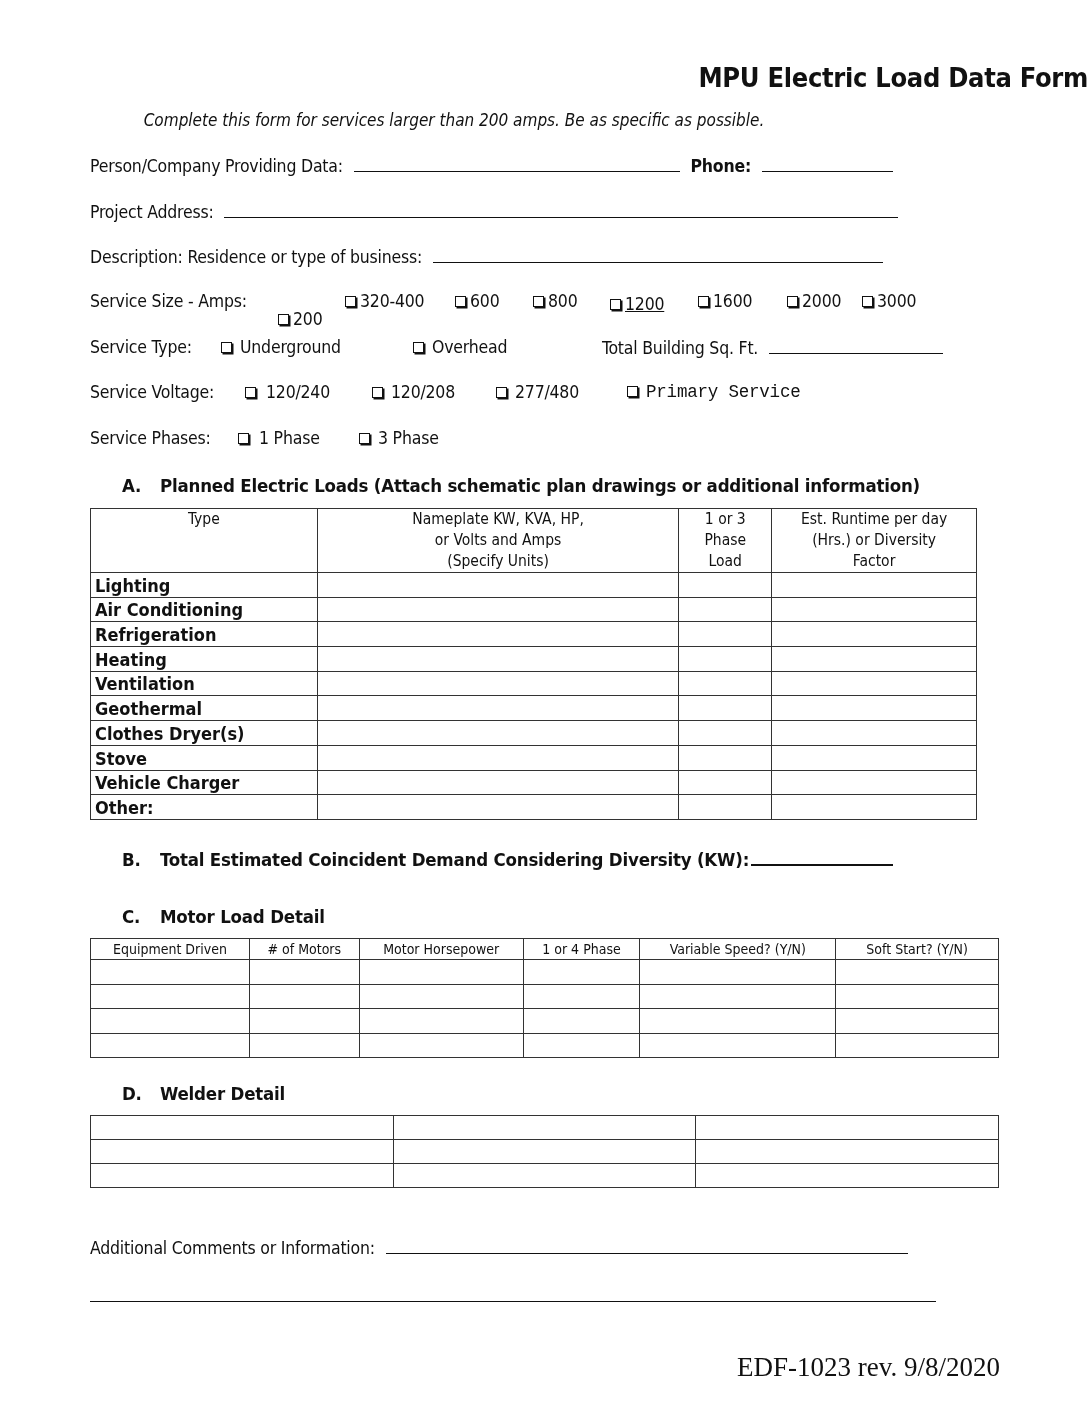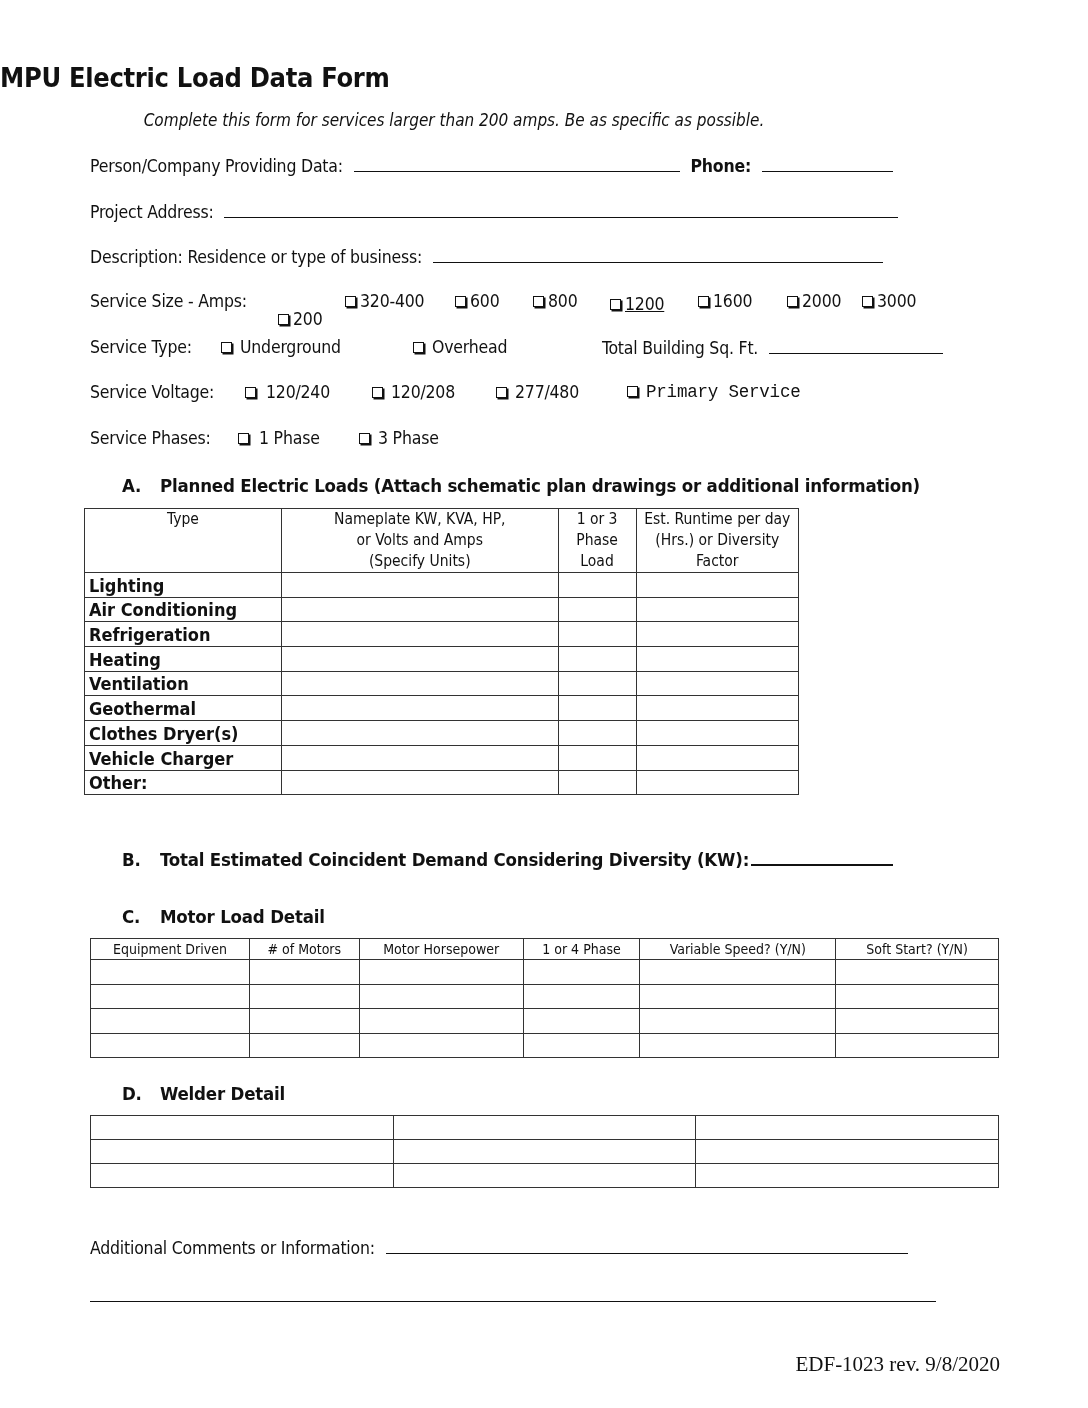--- a/index.html
+++ b/index.html
@@ -1,34 +1,34 @@
 <!DOCTYPE html>
 <html><head>
 <meta charset="utf-8">
 <style>
   html, body { margin:0; padding:0; background:#fff; }
   body { width:1088px; height:1408px; position:relative; font-family:"DejaVu Sans Condensed","DejaVu Sans","Liberation Sans",sans-serif; color:#111; overflow:hidden; }
   .abs { position:absolute; }
-  .title { left:0; width:1088px; top:62px; text-align:left; font-size:27px; font-weight:bold; letter-spacing:-0.3px; }
+  .title { left:0; width:1088px; top:62px; text-align:right; font-size:27px; font-weight:bold; letter-spacing:-0.3px; }
   .subtitle { left:0; width:908px; top:110px; text-align:center; font-size:17px; font-style:italic; }
   .line { left:90px; font-size:17.5px; white-space:nowrap; letter-spacing:-0.2px; }
   .blank { display:inline-block; border-bottom:1.3px solid #111; height:16px; vertical-align:baseline; margin-left:6px; }
   .box { display:inline-block; width:11px; height:11px; border:1.6px solid #111; box-shadow:1.5px 1.5px 0 #111; margin-right:4px; box-sizing:border-box; }
   .sec { left:122px; font-size:18.5px; font-weight:bold; white-space:nowrap; letter-spacing:-0.2px; }
   .sec .letter { display:inline-block; width:38px; }
   table { border-collapse:collapse; position:absolute; }
   td, th { border:1.3px solid #333; padding:0; }
   th { font-weight:normal; font-size:15.5px; text-align:center; vertical-align:top; line-height:21px; }
   .tA td.type { font-weight:bold; font-size:18px; padding-left:4px; line-height:22px; vertical-align:bottom; }
   .tA td { height:23.7px; }
   .tC th { font-size:14px; line-height:19px; vertical-align:middle; }
   .tC td { height:23.5px; }
   .tD th { font-size:15.5px; line-height:21px; }
   .tD td { height:23px; }
-  .footer { right:88px; top:1352px; font-family:"Liberation Serif","DejaVu Serif",serif; font-size:21px; }
+  .footer { right:88px; top:1352px; font-family:"Liberation Serif","DejaVu Serif",serif; font-size:27px; }
 </style>
 </head>
 <body>
 
 <div class="abs title">MPU Electric Load Data Form</div>
 <div class="abs subtitle">Complete this form for services larger than 200 amps.  Be as specific as possible.</div>
 
 <div class="abs line" style="top:155px;">
   <span>Person/Company Providing Data:</span>
   <span class="blank" style="width:326px;"></span>
@@ -78,21 +78,21 @@
 
 <div class="abs line" style="top:428px;">
   <span>Service Phases:</span>
 </div>
 <div class="abs line" style="top:428px;left:238px;"><span class="box" style="margin-right:10px;"></span><span>1 Phase</span></div>
 <div class="abs line" style="top:428px;left:359px;"><span class="box" style="margin-right:8px;"></span><span>3 Phase</span></div>
 
 <div class="abs sec" style="top:475px;">
   <span class="letter">A.</span><span>Planned Electric Loads (Attach schematic plan drawings or additional information)</span>
 </div>
-<table class="tA" style="left:84px;top:508px;width:715px;">
+<table class="tA" style="left:90px;top:508px;width:887px;">
   <colgroup>
       <col style="width:227px">
       <col style="width:362px">
       <col style="width:93px">
       <col style="width:205px">
     </colgroup>
   <tbody>
       <tr>
     <th style="height:63px;">
           <div>Type</div>
@@ -144,20 +144,26 @@
         <td></td>
       </tr>
   <tr>
         <td class="type">Geothermal</td>
         <td></td>
         <td></td>
         <td></td>
       </tr>
   <tr>
         <td class="type">Clothes Dryer(s)</td>
+        <td></td>
+        <td></td>
+        <td></td>
+      </tr>
+  <tr>
+        <td class="type">Stove</td>
         <td></td>
         <td></td>
         <td></td>
       </tr>
   <tr>
         <td class="type">Vehicle Charger</td>
         <td></td>
         <td></td>
         <td></td>
       </tr>

